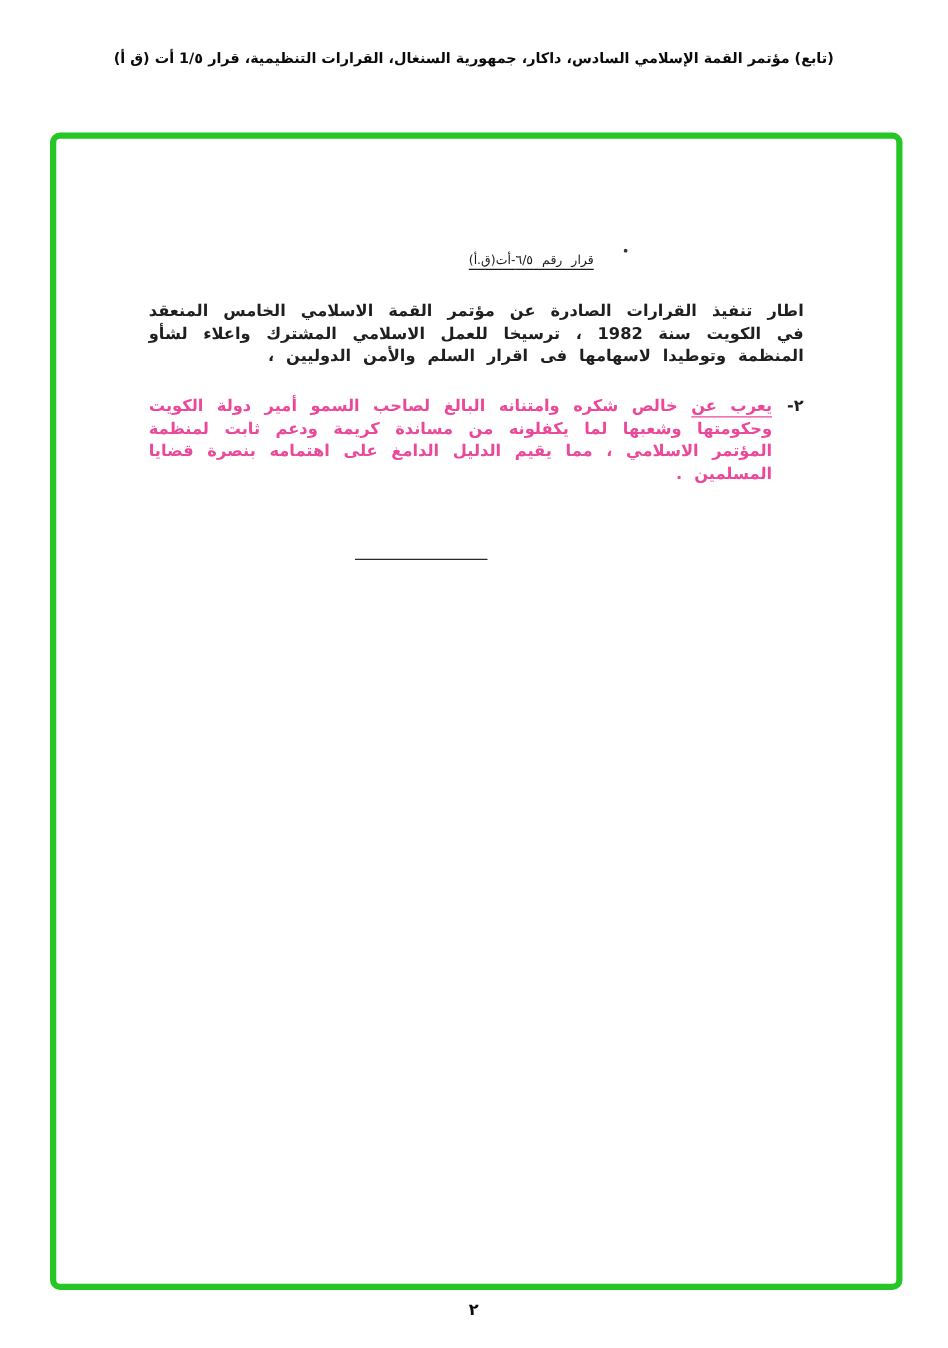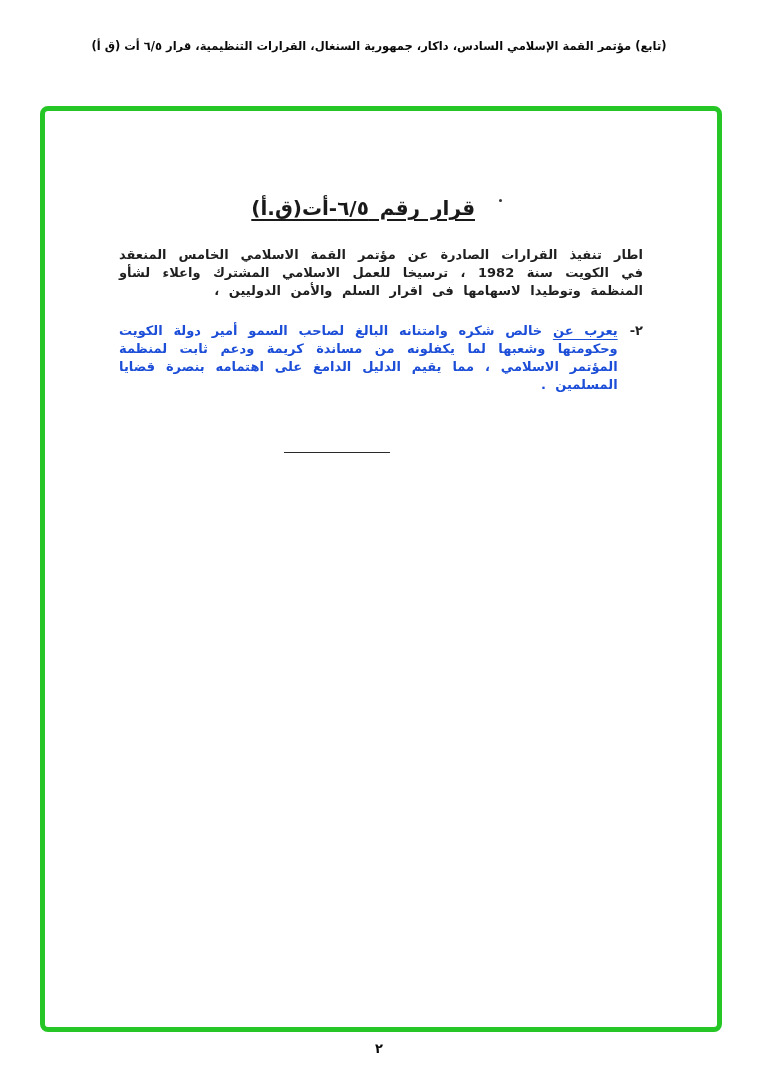--- a/index.html
+++ b/index.html
@@ -65,22 +65,22 @@
     right: 215px;
     width: 3px;
     height: 3px;
     border-radius: 50%;
     background: #333;
   }
 
   .res-title {
     display: inline-block;
     margin-right: 168px;
-    font-size: 20px;
-    font-weight: bold;
+    font-size: 10px;
+    font-weight: normal;
     text-decoration: underline;
     text-underline-offset: 4px;
     word-spacing: 4px;
     color: #1a1a1a;
   }
 
   .preamble {
     margin-top: 26px;
     font-size: 13px;
     font-weight: bold;
@@ -104,21 +104,21 @@
     line-height: 18px;
     color: #1f1f1f;
   }
   .item-body {
     flex: 1 1 auto;
     font-size: 13px;
     font-weight: bold;
     line-height: 18px;
     text-align: justify;
     word-spacing: 5px;
-    color: #1d4ed8;
+    color: #ec4899;
   }
   .item-body .lead {
     text-decoration: underline;
     text-underline-offset: 4px;
   }
 
   .divider {
     width: 106px;
     height: 0;
     border-top: 1.5px solid #2a2a2a;
@@ -137,21 +137,21 @@
     color: #0a0a0a;
     direction: rtl;
   }
 </style>
 </head>
 <body>
 
 <div class="page">
 
   <div class="header">
-    <div class="citation">(تابع) مؤتمر القمة الإسلامي السادس، داكار، جمهورية السنغال، القرارات التنظيمية، قرار ٦/٥ أت (ق أ)</div>
+    <div class="citation">(تابع) مؤتمر القمة الإسلامي السادس، داكار، جمهورية السنغال، القرارات التنظيمية، قرار 1/٥ أت (ق أ)</div>
   </div>
 
   <div class="doc-frame">
     <div class="doc-content">
 
       <span class="ink-dot"></span>
 
       <div>
         <span class="res-title">قرار رقم ٦/٥-أت(ق.أ)</span>
       </div>

